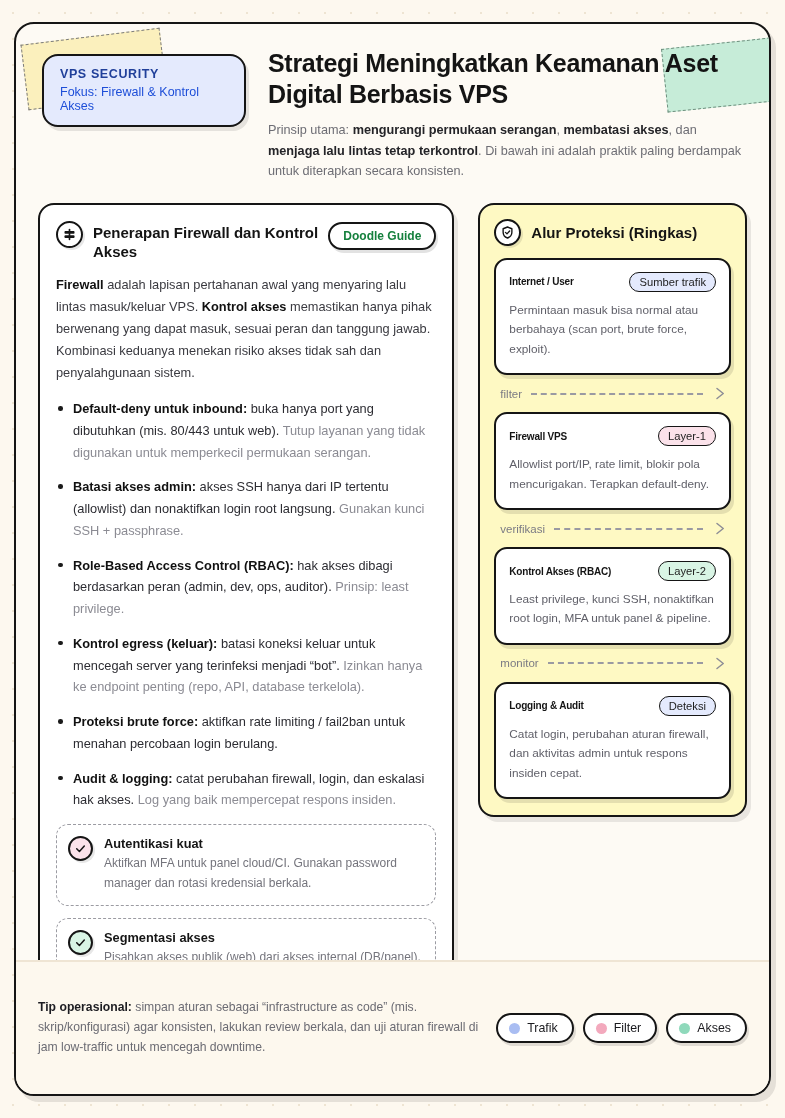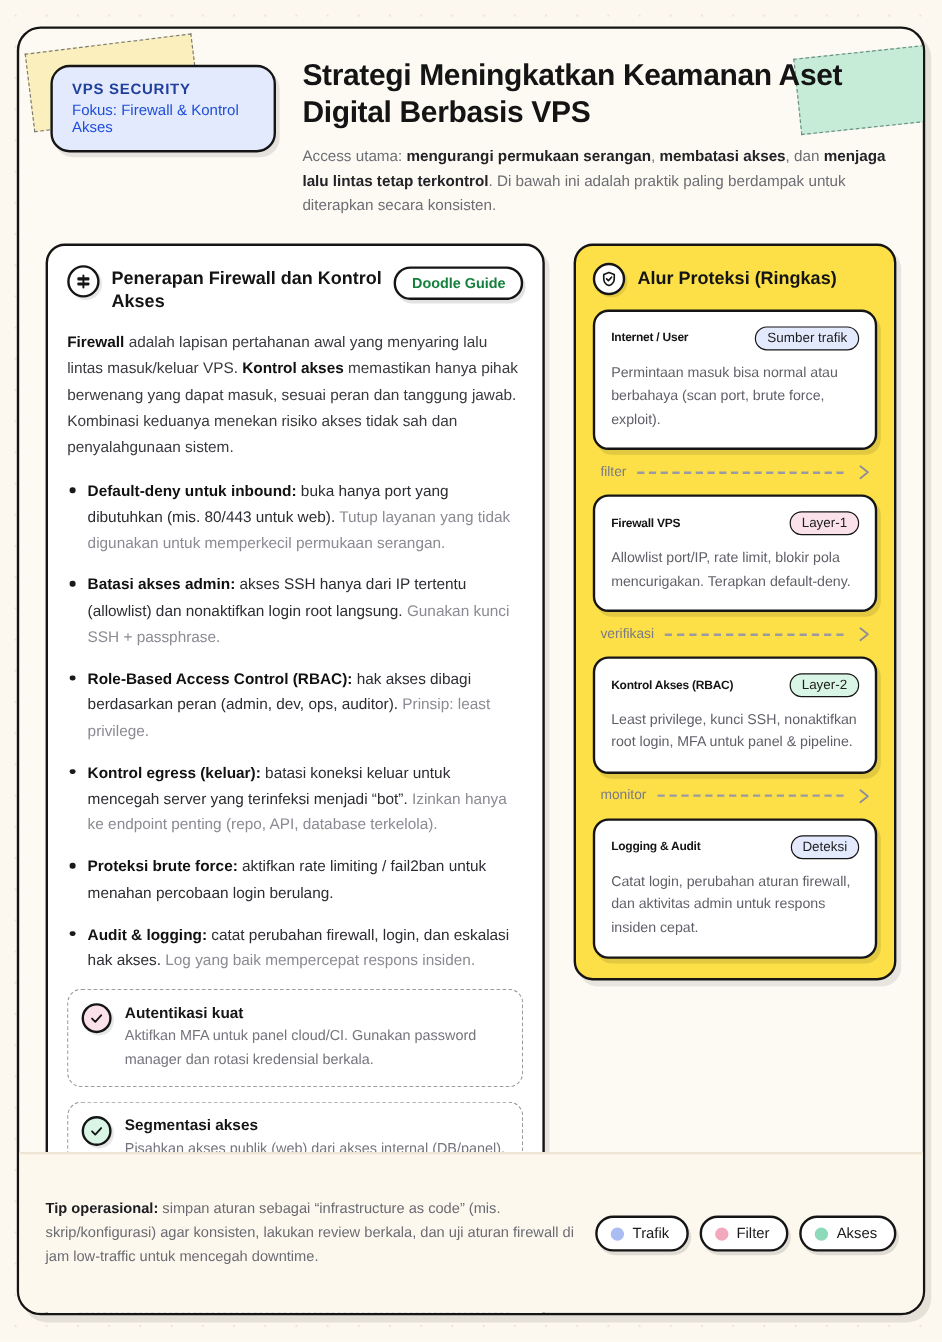--- a/index.html
+++ b/index.html
@@ -52,21 +52,21 @@
   
   .header {
     position: relative;
     z-index: 3;
     display: flex;
     align-items: flex-start;
     padding: 22px 26px 0 26px;
   }
   .chip-brand {
     flex: 0 0 auto;
-    width: 188px;
+    width: 204px;
     margin-top: 8px;
     background: #e4eafd;
     border: 2.2px solid #151515;
     border-radius: 16px;
     padding: 11px 14px 12px 16px;
     box-shadow: 3px 4px 0 rgba(20,20,20,0.10);
   }
   .chip-brand .kicker {
     font-size: 12.5px;
     font-weight: bold;
@@ -104,21 +104,21 @@
   }
   .col-left  { width: 437px; }
   .col-right { width: 282px; }
 
   .card {
     border: 2.5px solid #151515;
     border-radius: 16px;
     box-shadow: 4px 5px 0 rgba(20,20,20,0.09);
   }
   .card-white { background: #ffffff; padding: 16px 16px 18px 16px; }
-  .card-cream { background: #fde047; padding: 14px 14px 16px 14px; }
+  .card-cream { background: #fef9c3; padding: 14px 14px 16px 14px; }
 
   
   .card-head {
     display: flex;
     align-items: flex-start;
     gap: 10px;
   }
   .badge-icon {
     flex: 0 0 auto;
     width: 27px; height: 27px;
@@ -309,21 +309,21 @@
   <div class="tape tape-yellow"></div>
   <div class="tape tape-green"></div>
 
   <div class="header">
     <div class="chip-brand">
       <div class="kicker">VPS SECURITY</div>
       <div class="sub">Fokus: Firewall &amp; Kontrol Akses</div>
     </div>
     <div class="header-text">
       <div class="page-title">Strategi Meningkatkan Keamanan Aset Digital Berbasis VPS</div>
-      <div class="page-sub"><span>Access utama: </span><b>mengurangi permukaan serangan</b><span>, </span><b>membatasi akses</b><span>, dan </span><b>menjaga lalu lintas tetap terkontrol</b><span>. Di bawah ini adalah praktik paling berdampak untuk diterapkan secara konsisten.</span></div>
+      <div class="page-sub"><span>Prinsip utama: </span><b>mengurangi permukaan serangan</b><span>, </span><b>membatasi akses</b><span>, dan </span><b>menjaga lalu lintas tetap terkontrol</b><span>. Di bawah ini adalah praktik paling berdampak untuk diterapkan secara konsisten.</span></div>
     </div>
   </div>
 
   <div class="columns">
 
     <div class="col-left">
       <div class="card card-white">
 
         <div class="card-head">
           <span class="badge-icon">

